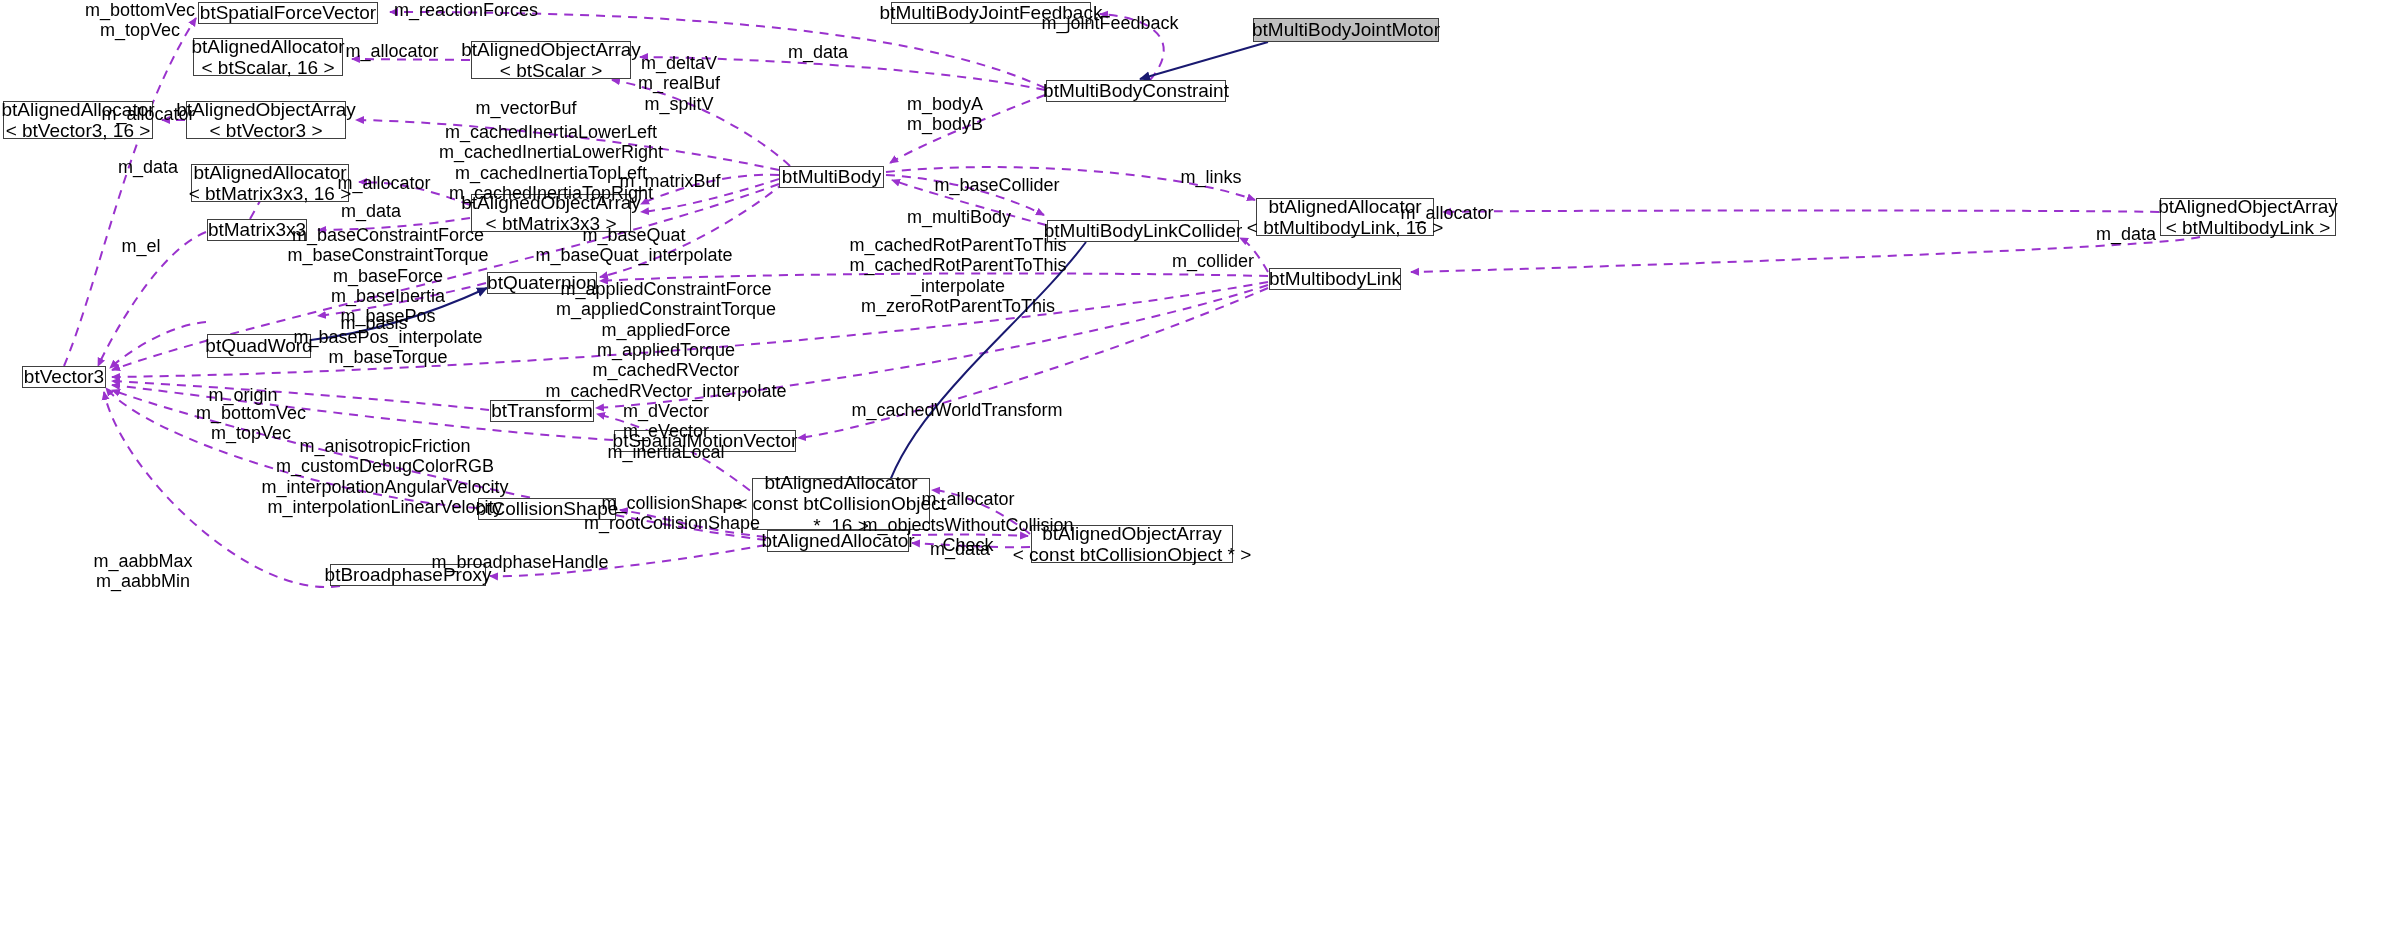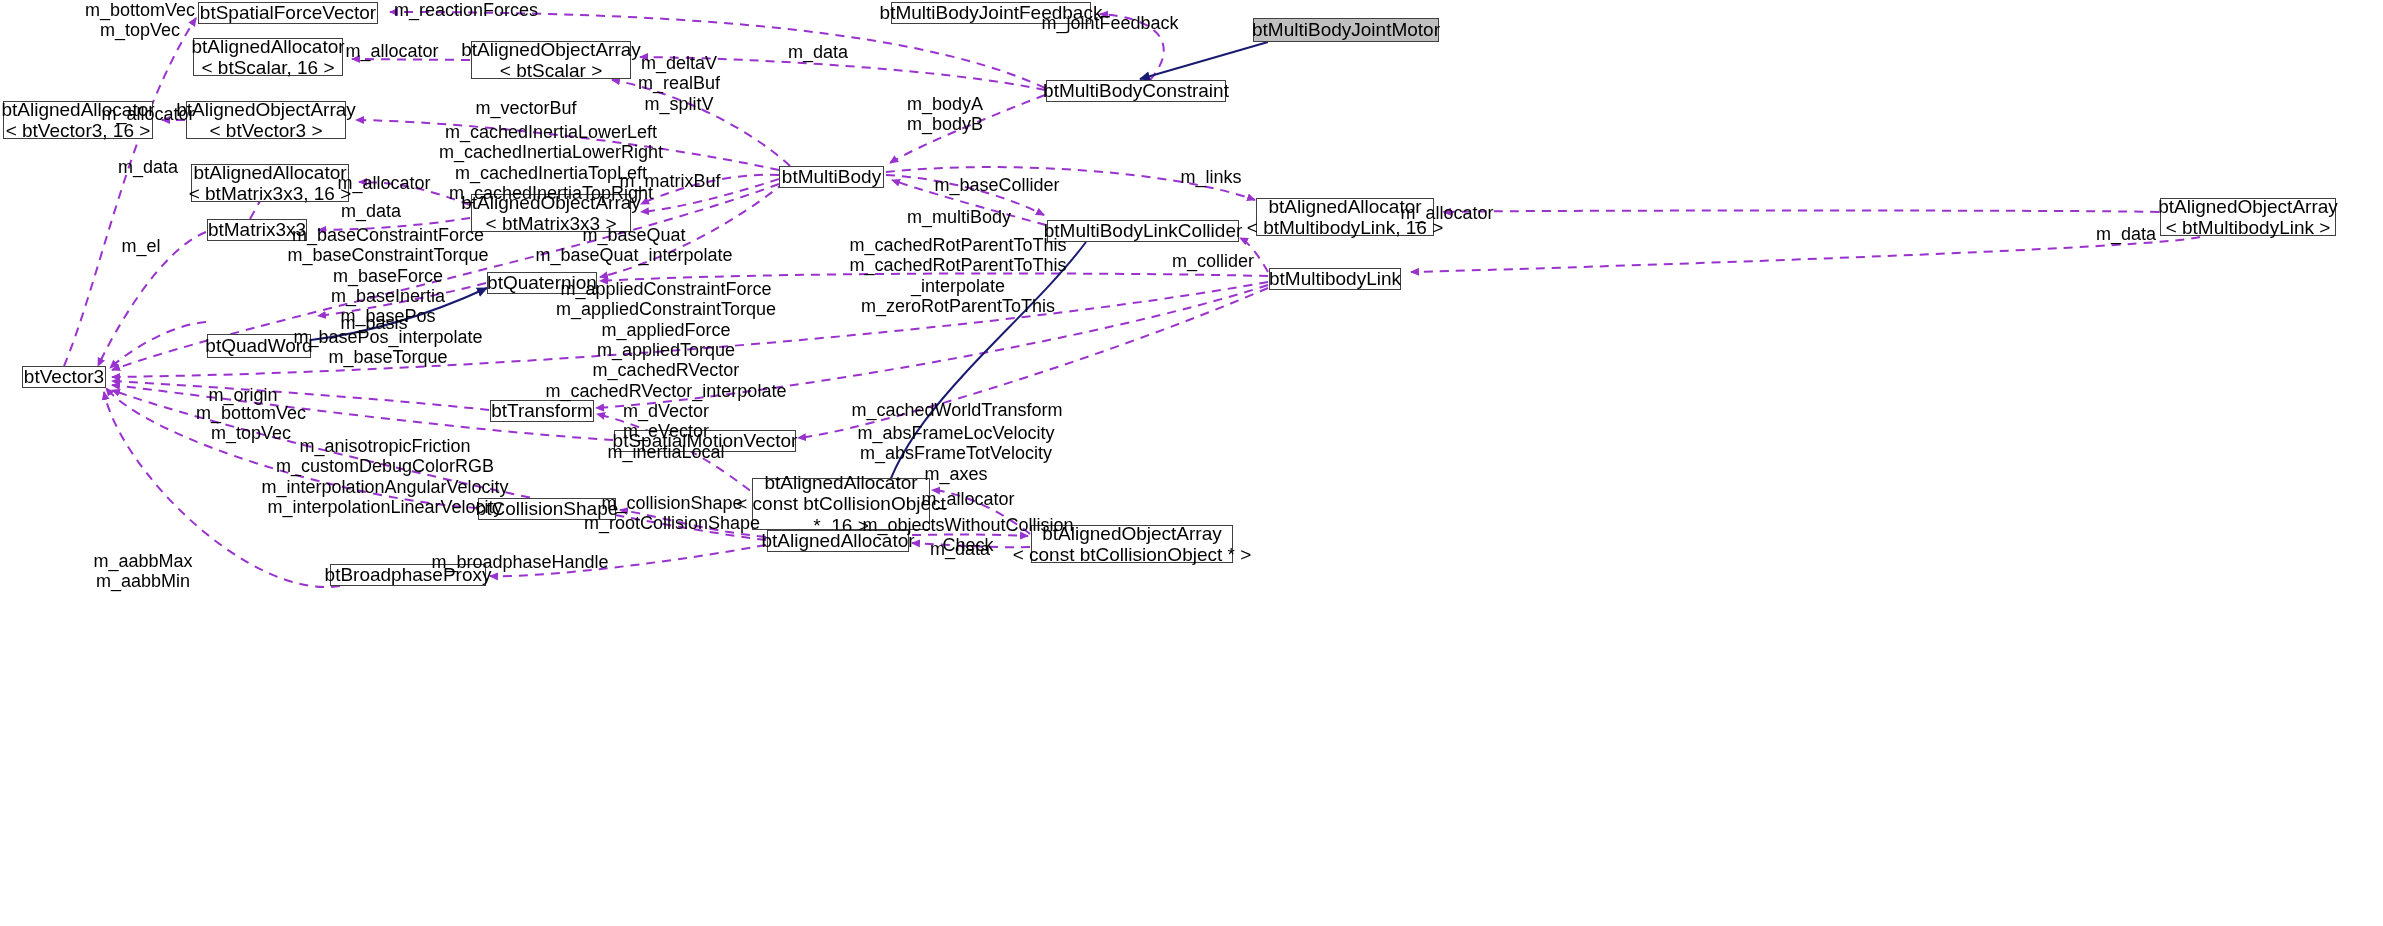--- a/index.html
+++ b/index.html
@@ -235,23 +235,20 @@
 m_appliedTorque
 m_cachedRVector
 m_cachedRVector_interpolate
 m_dVector
 m_eVector
 m_inertiaLocal</div>
     <div class="edgelabel" style="left: 243px; top: 385px;">m_origin</div>
     <div class="edgelabel" style="left: 251px; top: 403px;">m_bottomVec
 m_topVec</div>
     <div class="edgelabel" style="left: 957px; top: 400px;">m_cachedWorldTransform</div>
-    <div class="edgelabel" style="left: 956px; top: 423px;">m_absFrameLocVelocity
-m_absFrameTotVelocity
-m_axes</div>
     <div class="edgelabel" style="left: 385px; top: 436px;">m_anisotropicFriction
 m_customDebugColorRGB
 m_interpolationAngularVelocity
 m_interpolationLinearVelocity</div>
     <div class="edgelabel" style="left: 672px; top: 493px;">m_collisionShape
 m_rootCollisionShape</div>
     <div class="edgelabel" style="left: 968px; top: 489px;">m_allocator</div>
     <div class="edgelabel" style="left: 968px; top: 515px;">m_objectsWithoutCollision
 Check</div>
     <div class="edgelabel" style="left: 960px; top: 539px;">m_data</div>

